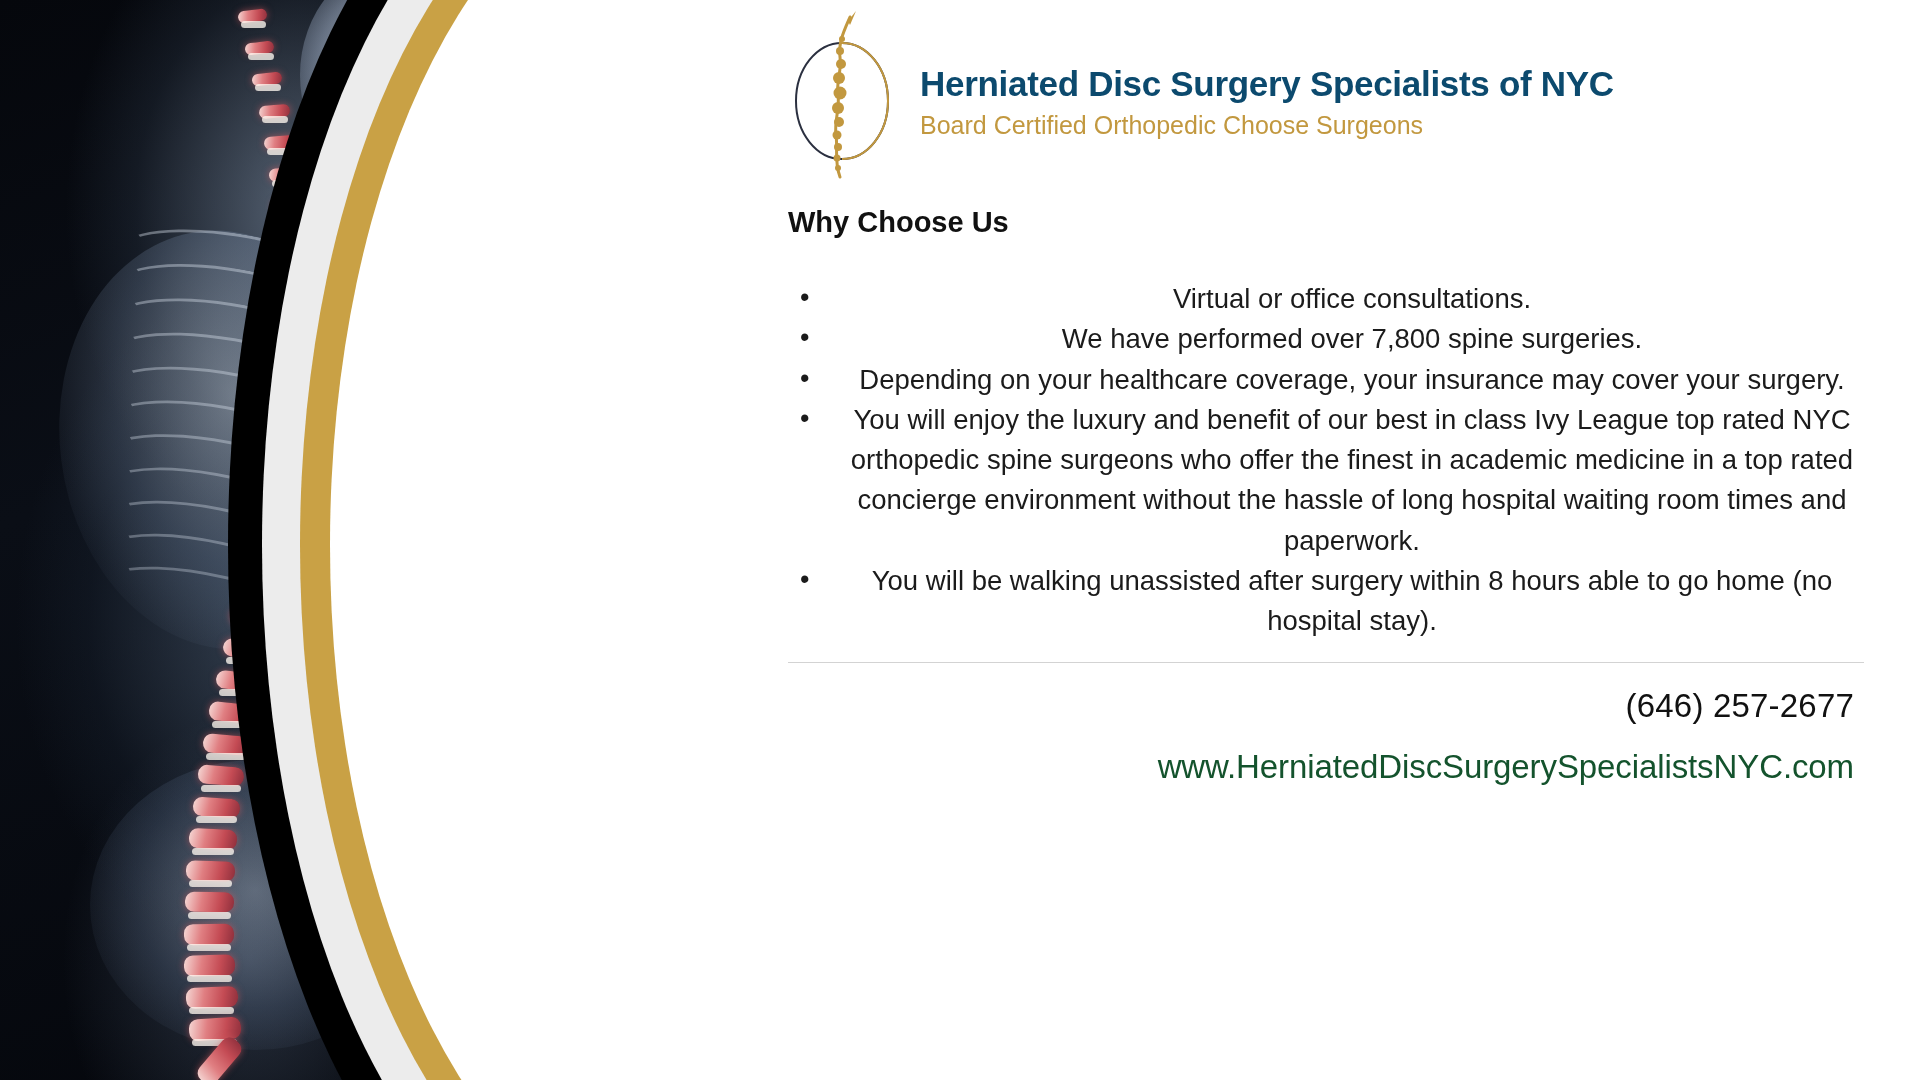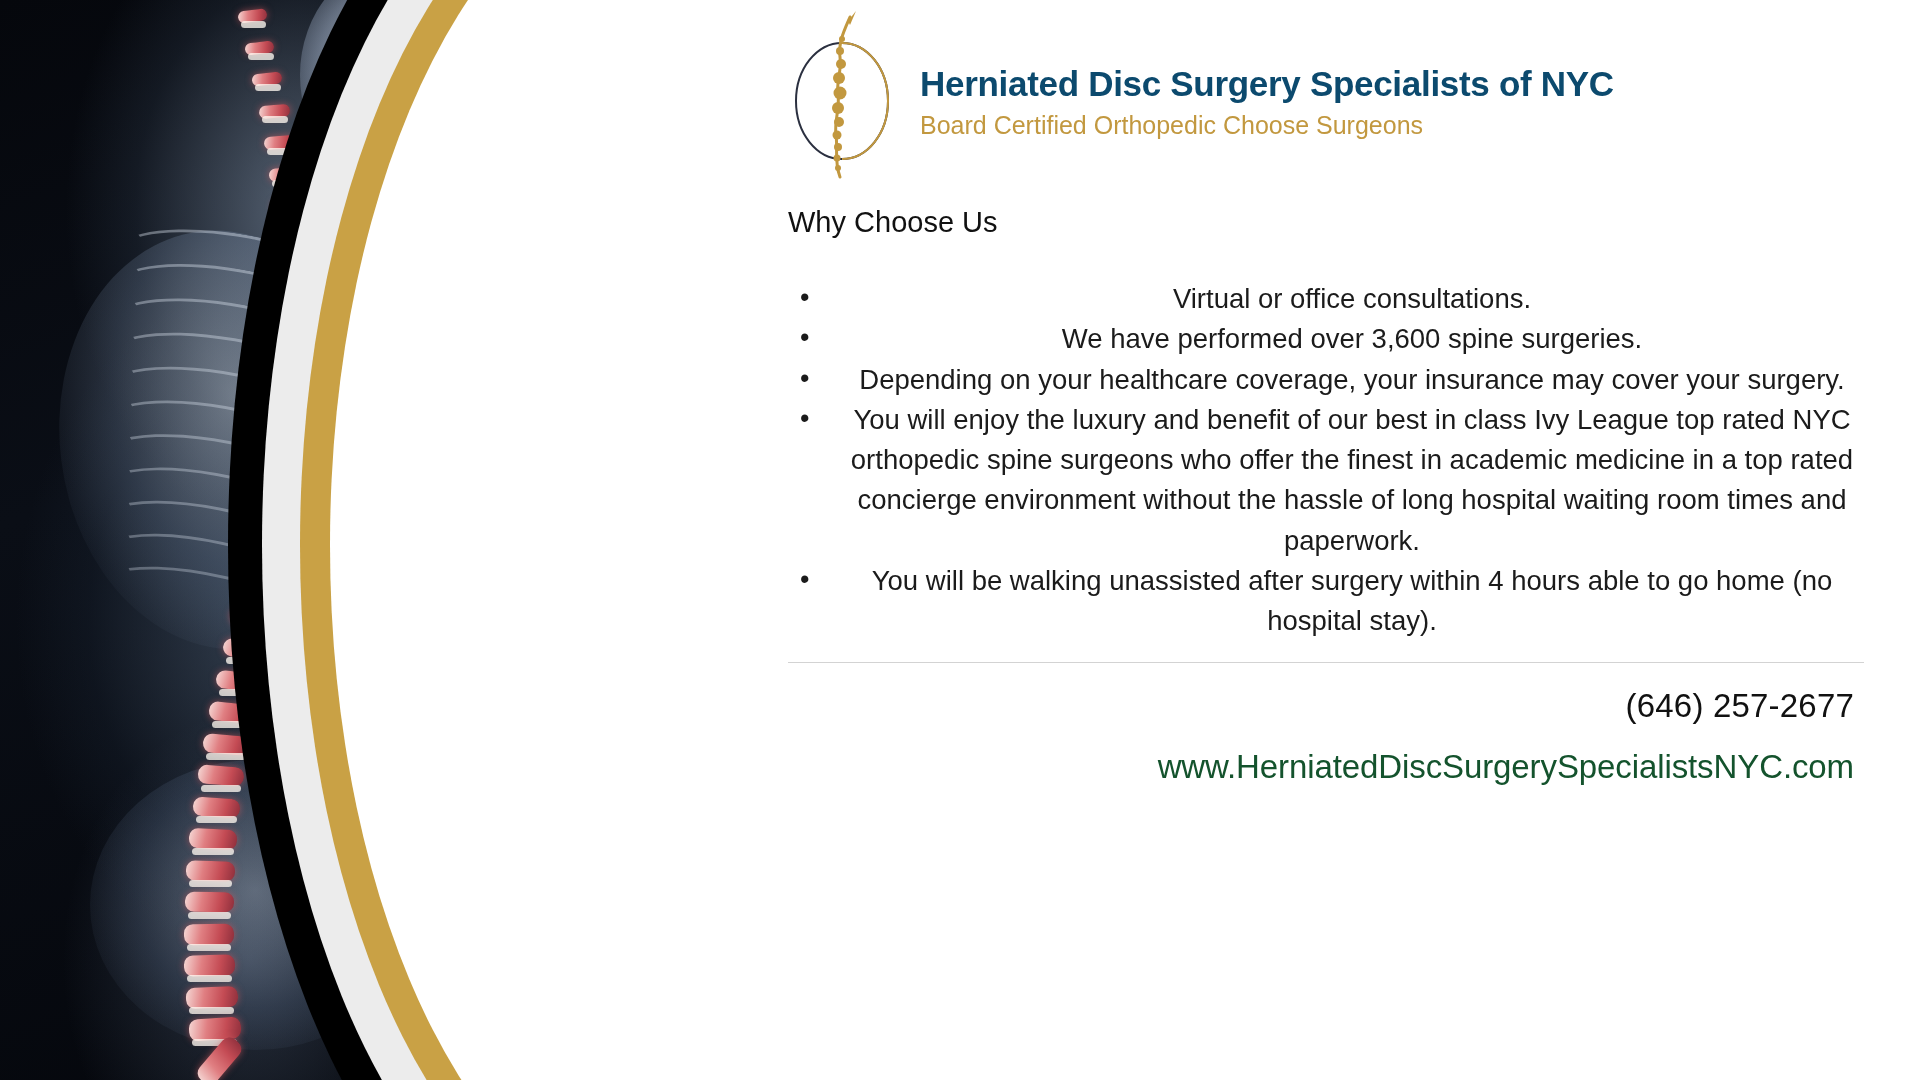--- a/index.html
+++ b/index.html
@@ -168,21 +168,21 @@
   #company-tagline {
     font-size: 25px;
     color: #c2983f;
     line-height: 1.2;
     margin-top: 7px;
     white-space: nowrap;
   }
 
   #section-title {
     font-size: 29px;
-    font-weight: normal;
+    font-weight: bold;
     color: #111111;
     margin: 26px 0 0 0;
     padding-left: 10px;
   }
 
   #benefits {
     margin: 40px 0 0 0;
     padding: 0 0 0 20px;
     list-style: none;
     text-align: center;
@@ -363,24 +363,24 @@
     <div id="logo-titles">
       <div id="company-name">Herniated Disc Surgery Specialists of NYC</div>
       <div id="company-tagline">Board Certified Orthopedic Choose Surgeons</div>
     </div>
   </div>
 
   <h2 id="section-title">Why Choose Us</h2>
 
   <ul id="benefits">
       <li>Virtual or office consultations.</li>
-      <li>We have performed over 3,600 spine surgeries.</li>
+      <li>We have performed over 7,800 spine surgeries.</li>
       <li>Depending on your healthcare coverage, your insurance may cover your surgery.</li>
       <li>You will enjoy the luxury and benefit of our best in class Ivy League top rated NYC orthopedic spine surgeons who offer the finest in academic medicine in a top rated concierge environment without the hassle of long hospital waiting room times and paperwork.</li>
-      <li>You will be walking unassisted after surgery within 4 hours able to go home (no hospital stay).</li>
+      <li>You will be walking unassisted after surgery within 8 hours able to go home (no hospital stay).</li>
     </ul>
 
   <div id="footer-divider"></div>
 
   <div id="contact-block">
     <div id="phone">(646) 257-2677</div>
     <div id="website">www.HerniatedDiscSurgerySpecialistsNYC.com</div>
   </div>
 </div>
 

